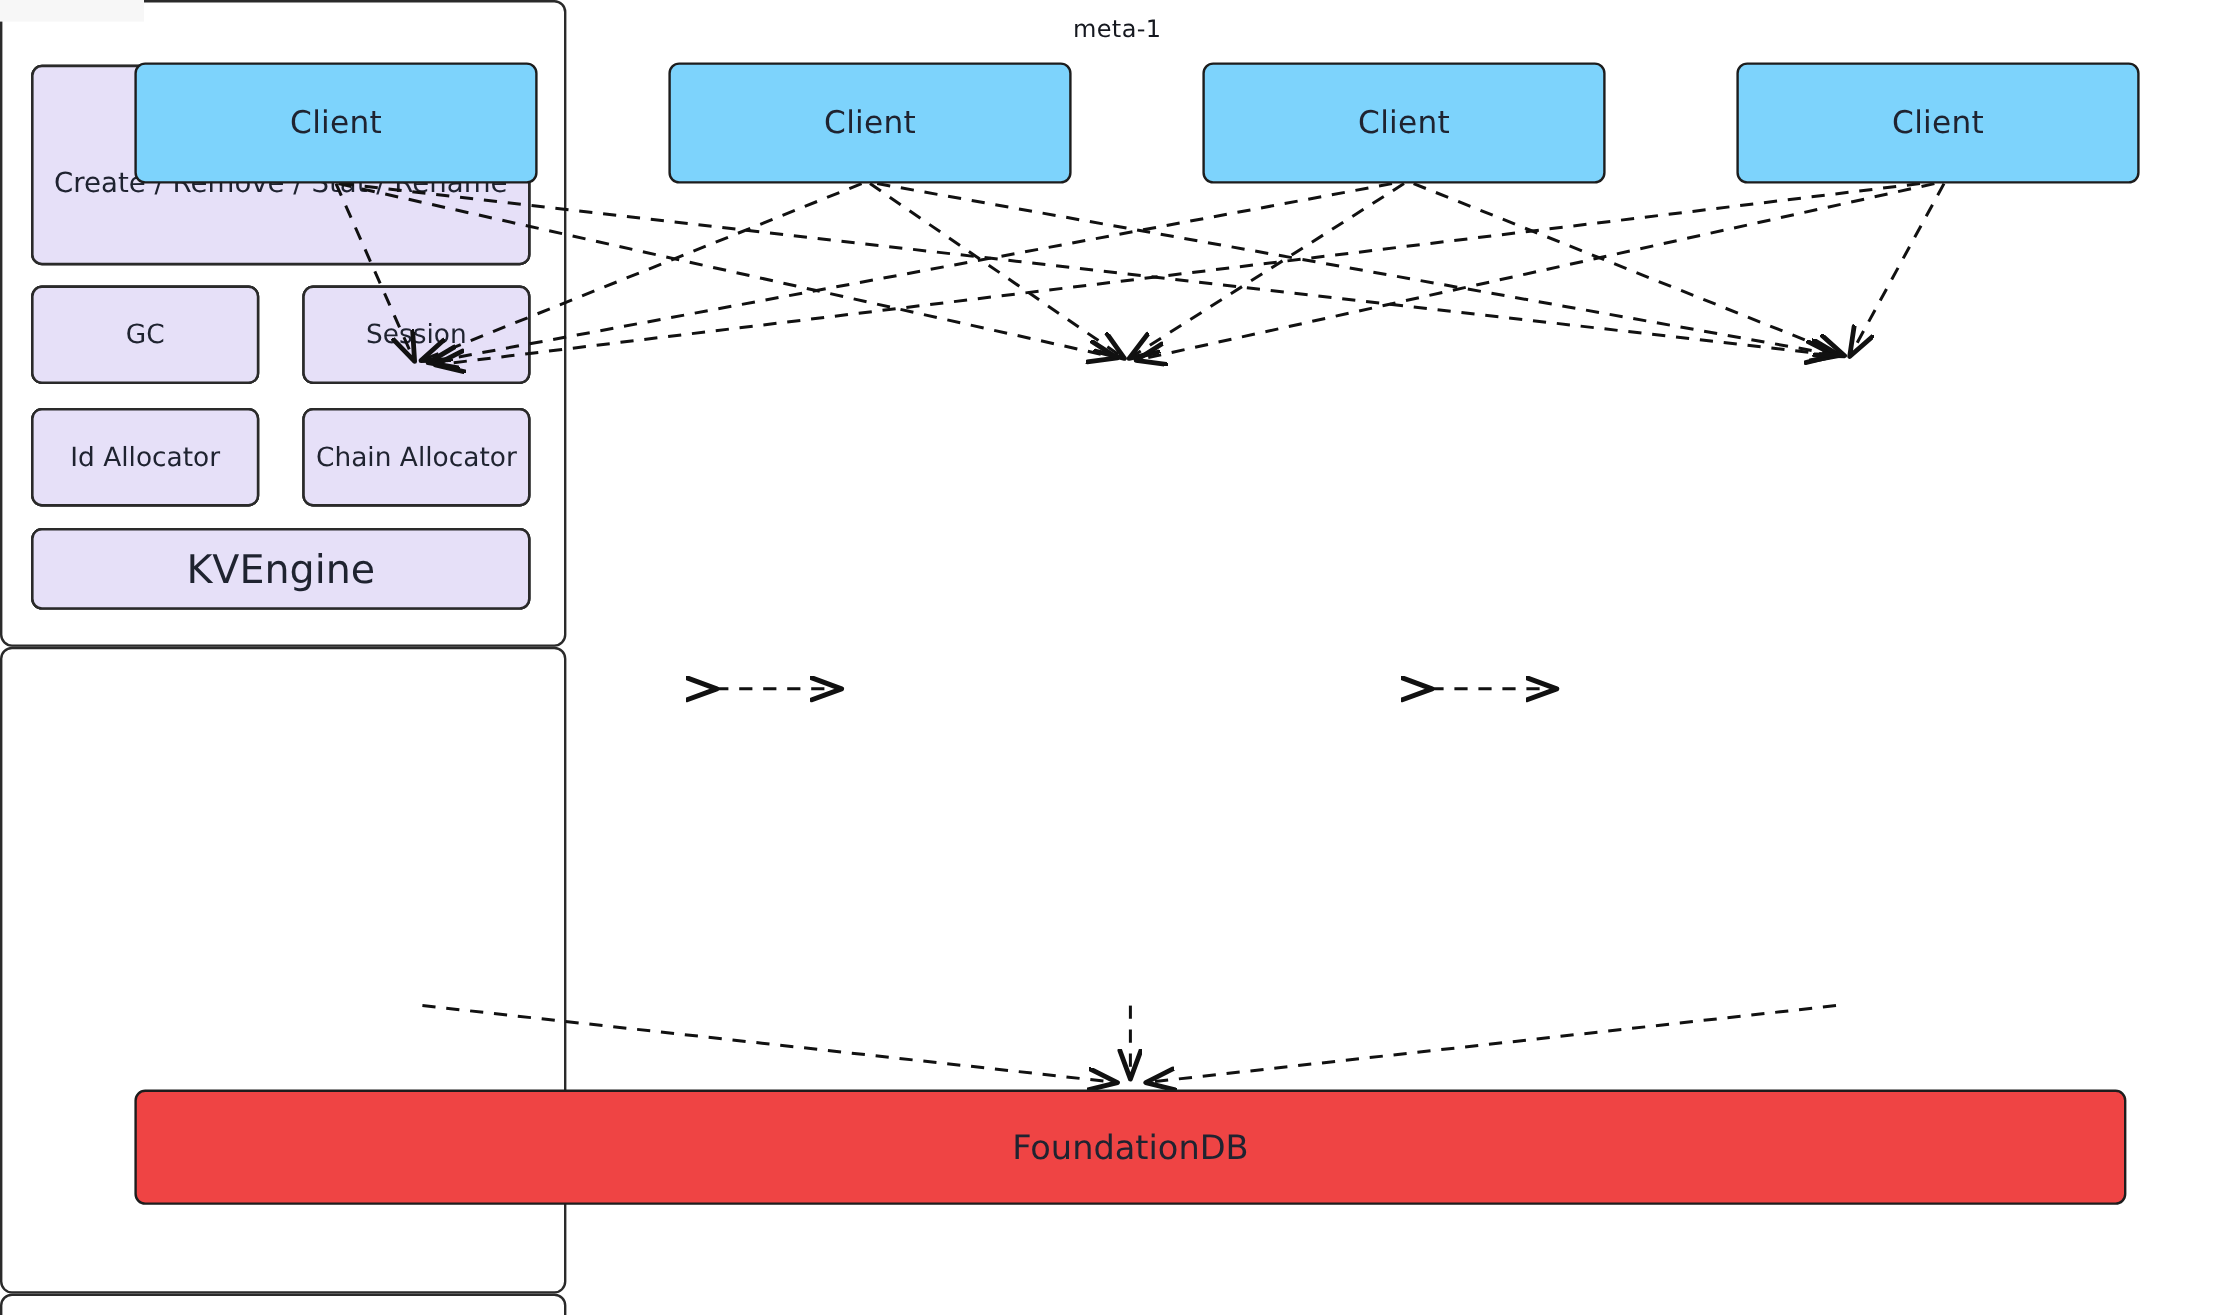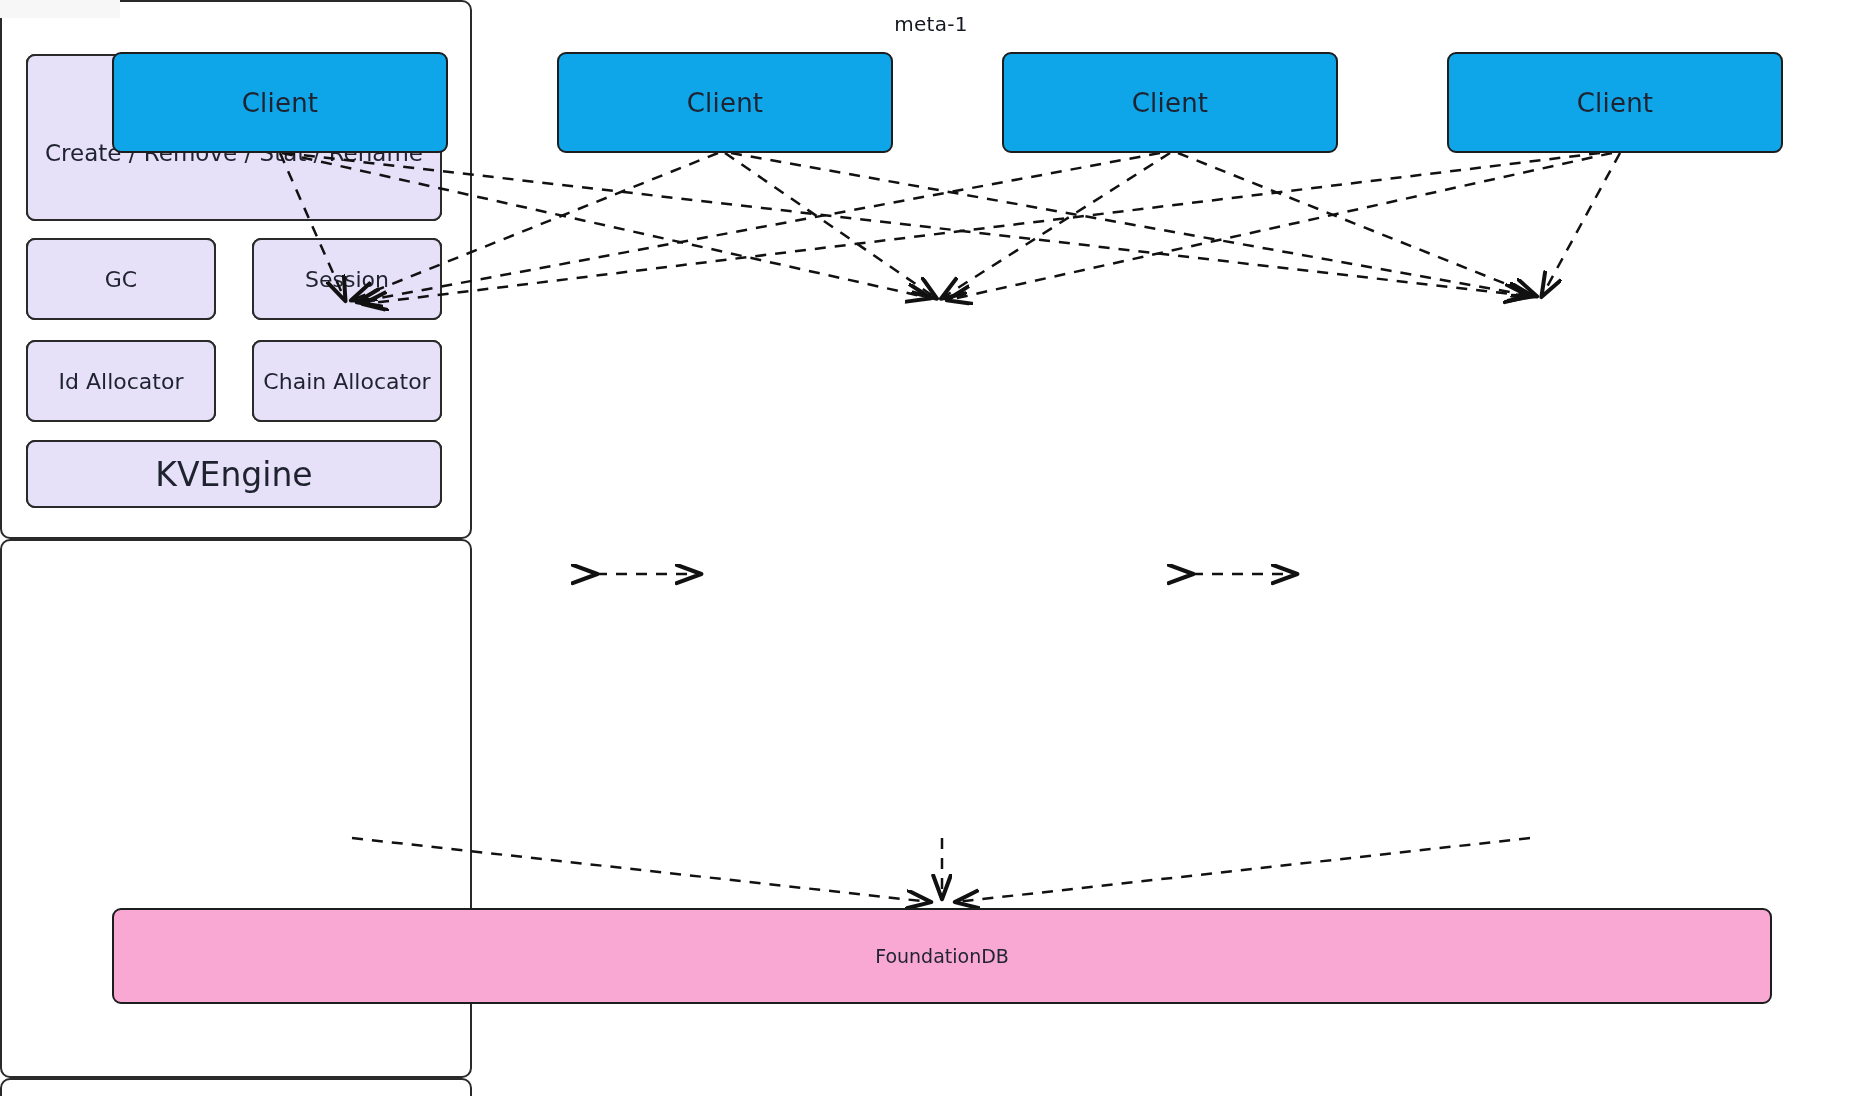--- a/index.html
+++ b/index.html
@@ -33,21 +33,21 @@
   .node {
     position: absolute;
     box-sizing: border-box;
     display: flex;
     align-items: center;
     justify-content: center;
     text-align: center;
     z-index: 2;
   }
   .client {
-    background: #0ea5e9;
+    background: #7dd3fc;
     border: 2.2px solid #1d1d1d;
     border-radius: 9px;
     color: #1f2330;
     font-size: 26px;
     letter-spacing: .2px;
   }
   .meta-box {
     background: #ffffff;
     border: 2.2px solid #2a2a2a;
     border-radius: 10px;
@@ -79,27 +79,27 @@
     text-align: center;
   }
   .sub.posix { gap: 4px; }
   .posix-title { font-size: 25px; line-height: 1.1; }
   .posix-sub   { font-size: 23px; line-height: 1.1; }
   .sub.small  { font-size: 22px; }
   .sub.wide   { font-size: 33px; }
   .fdb {
     position: absolute;
     box-sizing: border-box;
-    background: #f9a8d4;
+    background: #ef4444;
     border: 2.2px solid #1d1d1d;
     border-radius: 9px;
     display: flex;
     align-items: center;
     justify-content: center;
-    font-size: 19px;
+    font-size: 28px;
     color: #1f2330;
     z-index: 2;
   }
 </style>
 </head>
 <body>
 
 <div id="stage">
 
   <div id="wash"></div>

